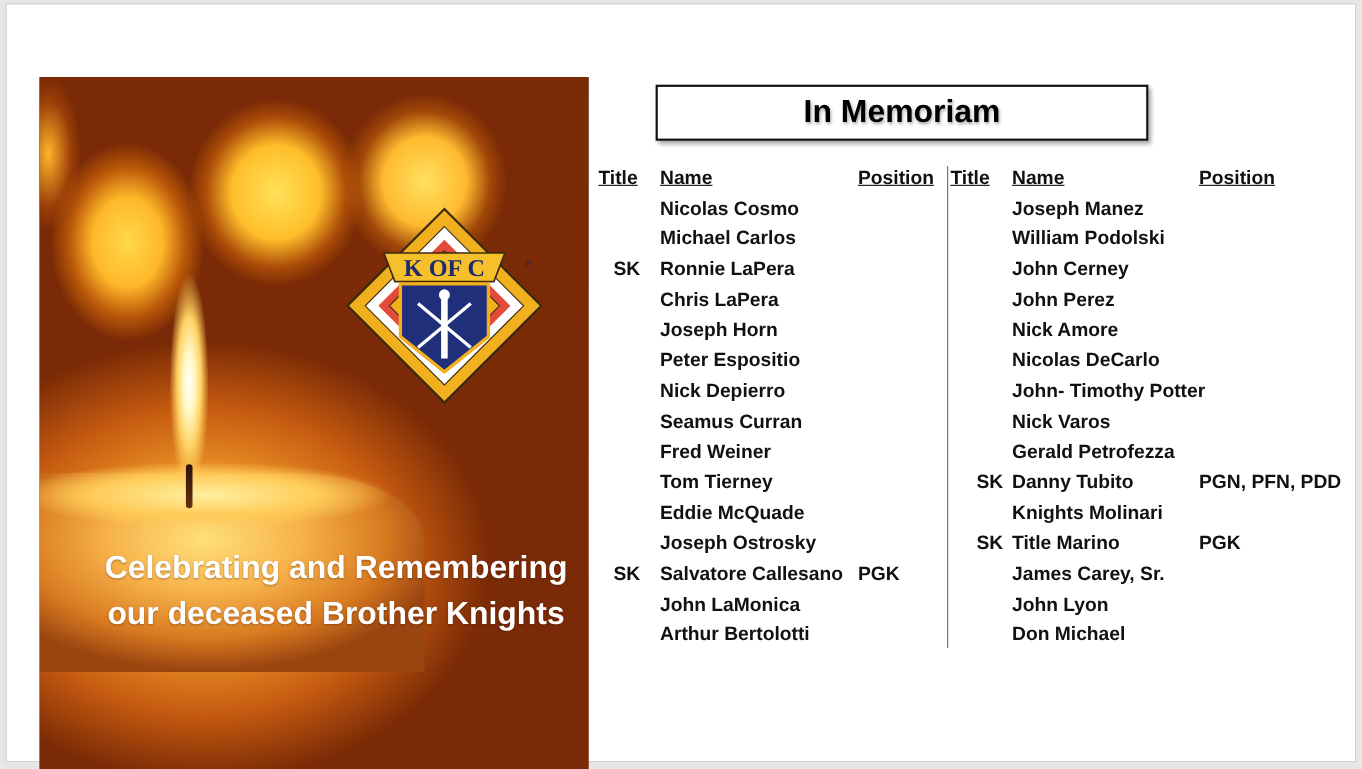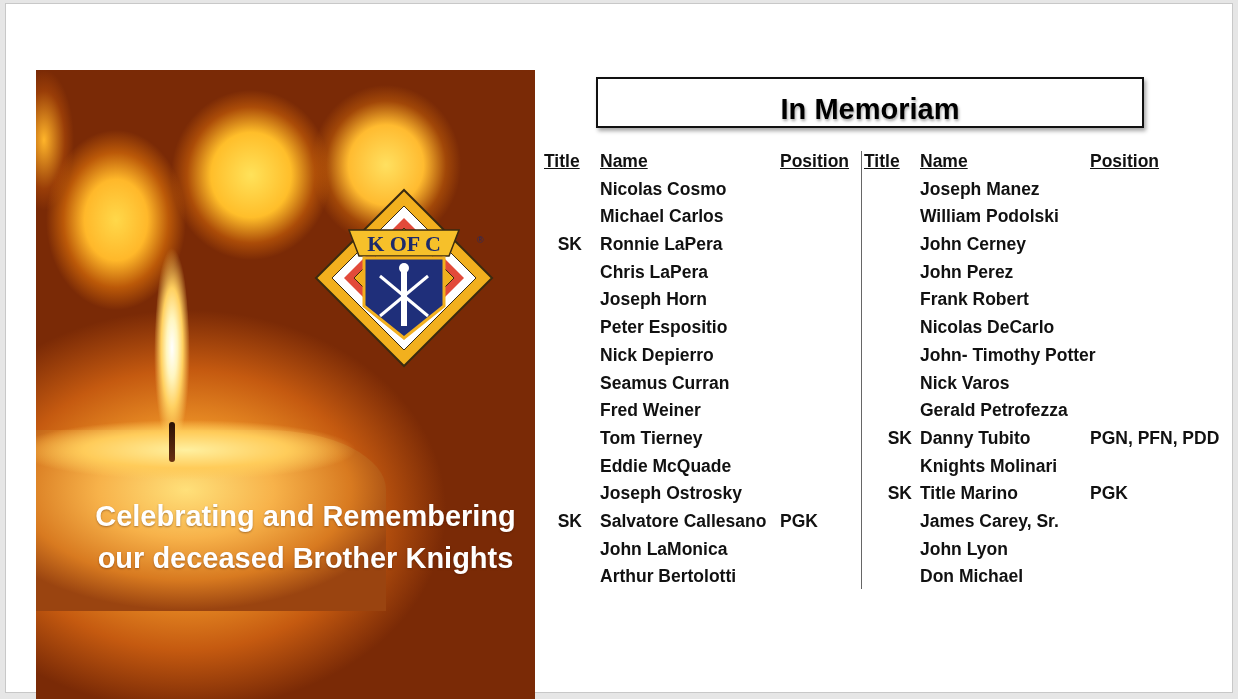--- a/index.html
+++ b/index.html
@@ -22,23 +22,23 @@
   .candle-top { position:absolute; left:0; top:350px; width:330px; height:60px;
                 background:radial-gradient(ellipse 170px 30px at 150px 30px, #fff0a0 0%, #ffcc5a 60%, rgba(240,160,60,0) 100%); }
   .flame { position:absolute; left:118px; top:168px; width:36px; height:200px;
            background:radial-gradient(ellipse 18px 100px at 18px 110px, #ffffff 0%, #fff6c0 30%, #ffd060 60%, rgba(255,160,40,0) 100%);
            border-radius:50% 50% 45% 45% / 70% 70% 30% 30%; }
   .wick { position:absolute; left:133px; top:352px; width:6px; height:40px; background:linear-gradient(#2a1206,#6a3010); border-radius:3px; }
   .emblem { position:absolute; left:278px; top:118px; width:180px; height:180px; }
   .caption { position:absolute; left:0; top:425px; width:499px; text-align:center; color:#ffffff;
              font-family:"Liberation Sans", sans-serif; font-weight:bold; font-size:29px; line-height:42px;
              text-shadow:0 1px 2px rgba(60,20,0,0.4);margin-left:20px; }
-  .title-box { position:absolute; left:590px; top:73px; width:548px; height:51px; border:2px solid #111;
+  .title-box { position:absolute; left:590px; top:73px; width:448px; height:51px; border:2px solid #111;
                box-sizing:border-box; box-shadow:2px 3px 4px rgba(0,0,0,0.35); background:#fff;
-               display:flex; align-items:flex-end; justify-content:center; }
+               display:flex; align-items:center; justify-content:center; }
   .title-box span { font-family:"Liberation Sans", sans-serif; font-weight:bold; font-size:29px; color:#000;
                     text-shadow:1px 2px 3px rgba(0,0,0,0.35); }
   .col { position:absolute; top:144px; font-family:"Liberation Sans", sans-serif; font-weight:bold; font-size:17.5px; color:#111; }
   .row { position:relative; height:27.7px; line-height:27.7px; white-space:nowrap; }
   .c-title { position:absolute; text-align:right; }
   .c-name { position:absolute; }
   .c-pos { position:absolute; }
   .hdr span { text-decoration:underline;text-align:right; }
   .col-left .c-title { left:0; width:38px; }
   .col-left .c-name { left:56px; }
@@ -198,21 +198,21 @@
           <span class="c-name">John Cerney</span>
           <span class="c-pos"></span>
         </div>
         <div class="row">
           <span class="c-title"></span>
           <span class="c-name">John Perez</span>
           <span class="c-pos"></span>
         </div>
         <div class="row">
           <span class="c-title"></span>
-          <span class="c-name">Frank Robert</span>
+          <span class="c-name">Nick Amore</span>
           <span class="c-pos"></span>
         </div>
         <div class="row">
           <span class="c-title"></span>
           <span class="c-name">Nicolas DeCarlo</span>
           <span class="c-pos"></span>
         </div>
         <div class="row">
           <span class="c-title"></span>
           <span class="c-name">John- Timothy Potter</span>

